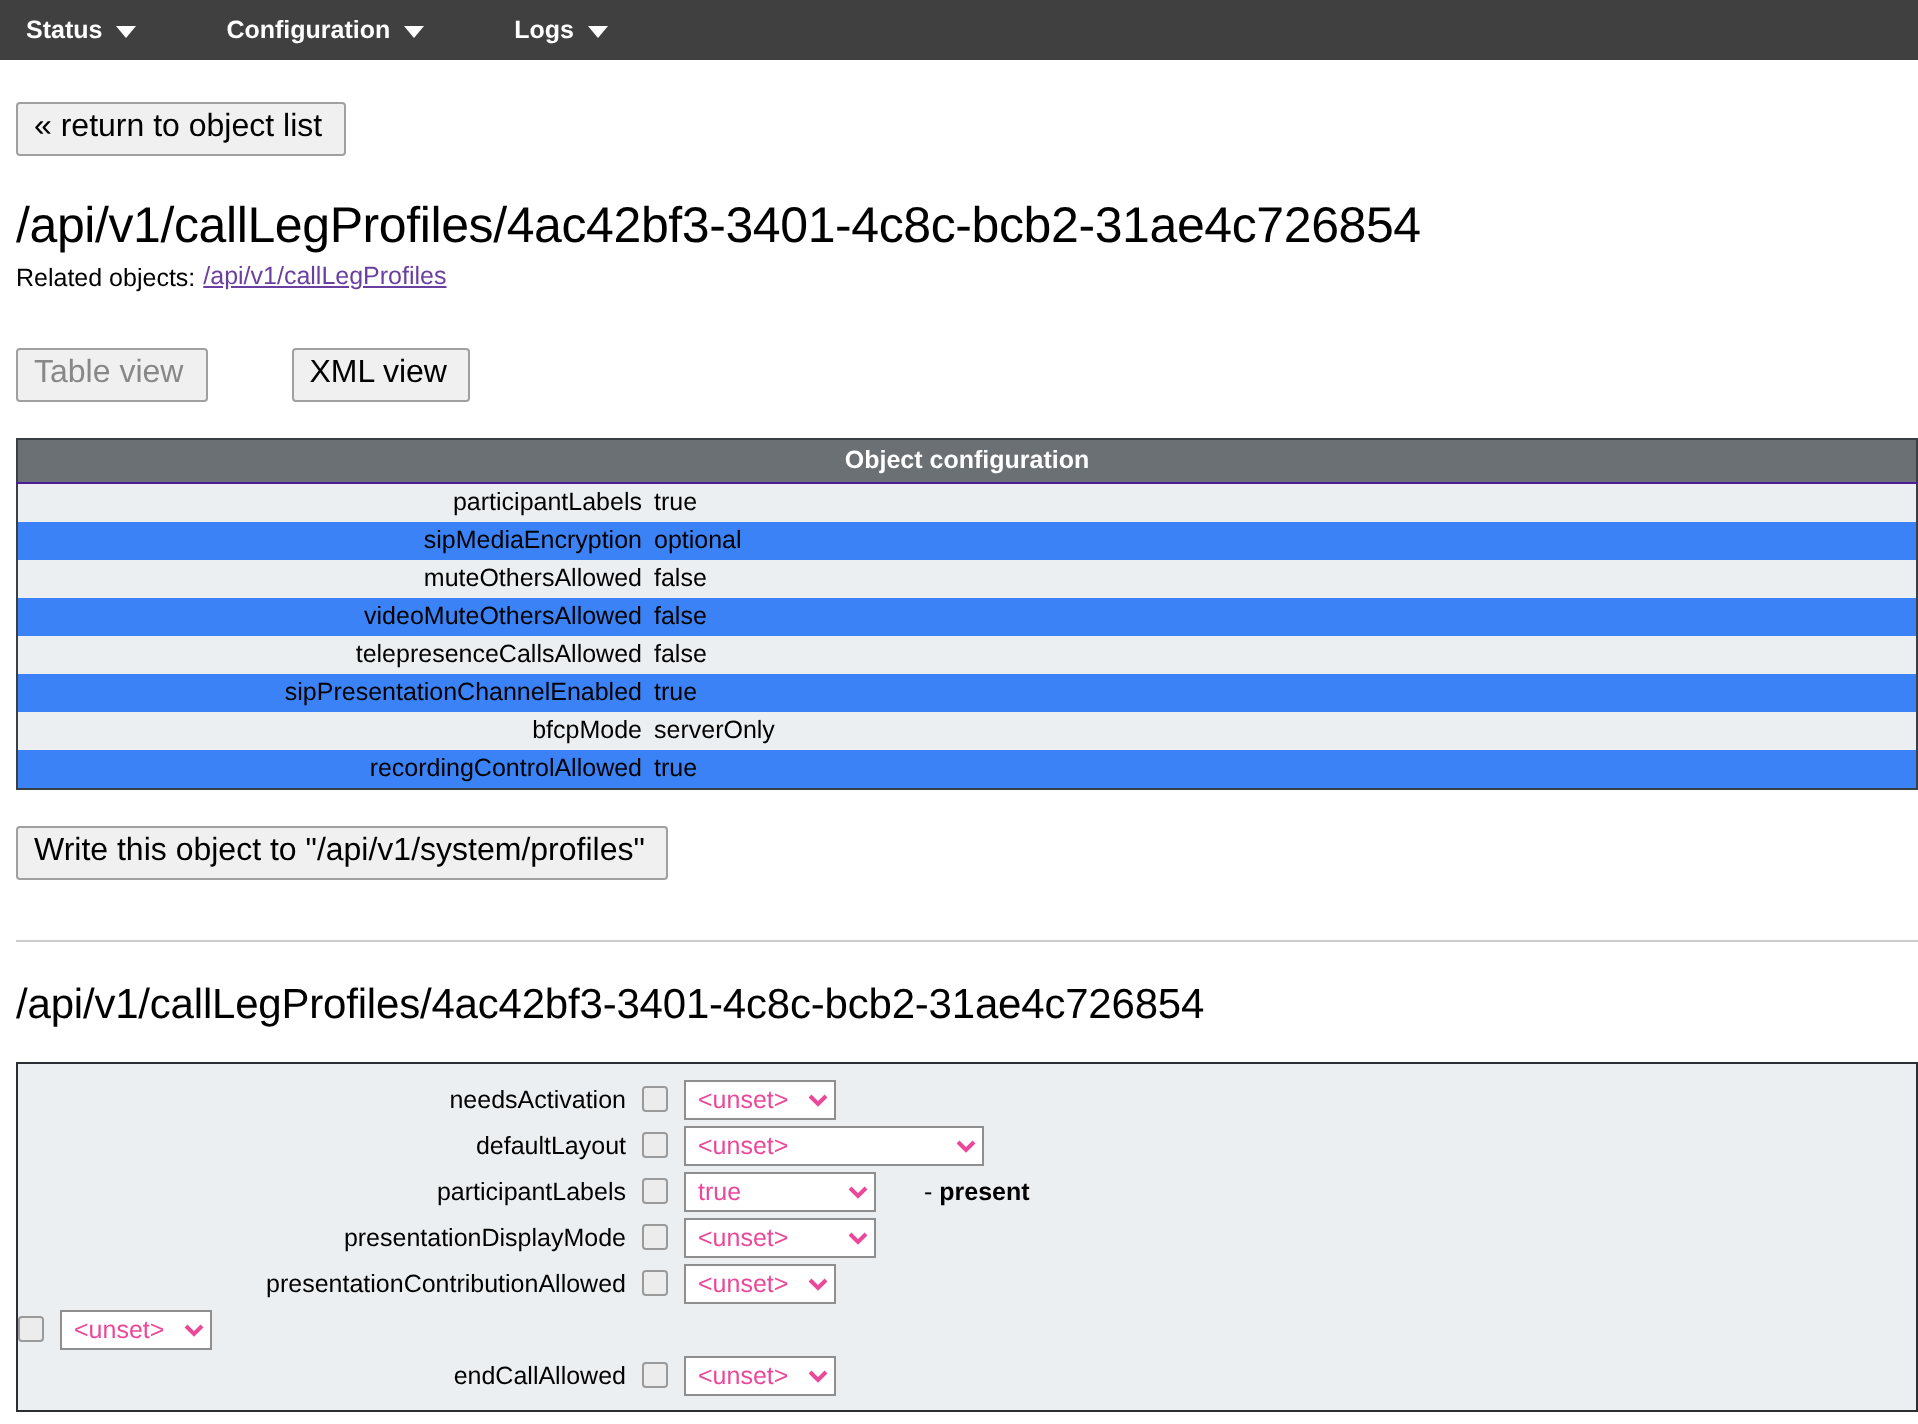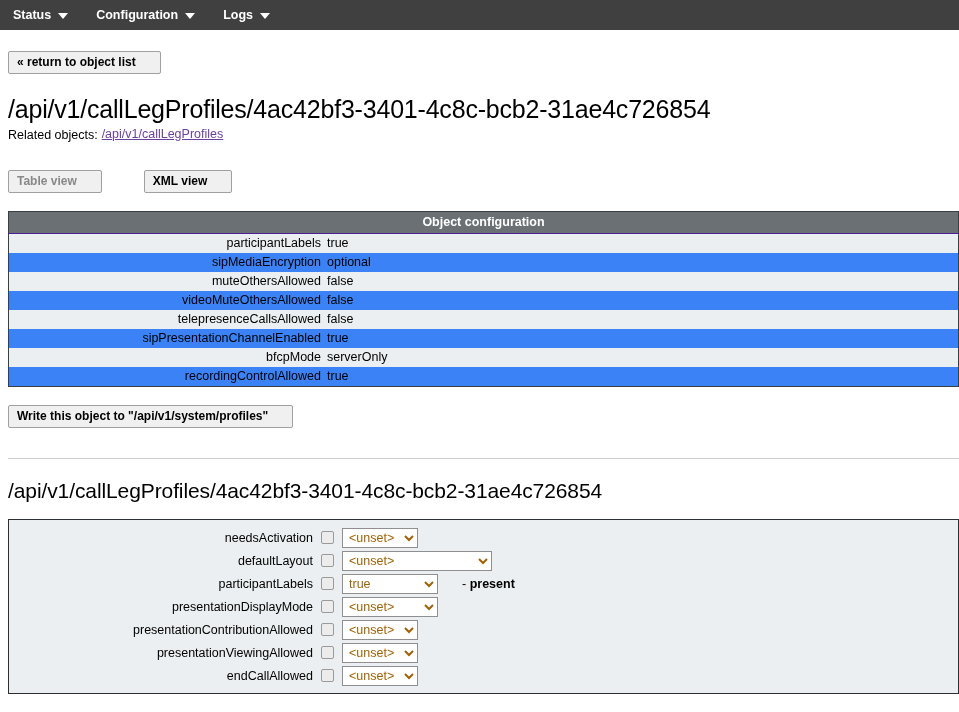--- a/index.html
+++ b/index.html
@@ -25,21 +25,21 @@
     display: flex;
     align-items: center;
     padding: 0;
     box-sizing: border-box;
   }
   .nav-item {
     color: #ffffff;
     font-weight: bold;
     font-size: 12.5px;
     padding: 0 0 0 0;
-    margin-left: 4px;
+    margin-left: 21px;
     margin-right: 24px;
     display: flex;
     align-items: center;
     cursor: pointer;
     line-height: 30px;
     white-space: nowrap;
   }
   .nav-item:first-child { margin-left: 13px; }
   .nav-caret {
     display: inline-block;
@@ -53,29 +53,28 @@
   }
 
   
   .content {
     padding: 0 8px;
     box-sizing: border-box;
   }
 
   button.btn {
     font-family: "Liberation Sans", sans-serif;
-    font-size: 12px;
+    font-size: 16px;
     color: #000;
     background: #f0f0f0;
     border: 1px solid #a0a0a0;
     border-radius: 2px;
-    padding: 3px 24px 4px 8px;
+    padding: 3px 11px 4px 8px;
     cursor: pointer;
     line-height: normal;
-    font-weight: bold;
   }
   button.btn:disabled,
   button.btn.disabled {
     color: #888888;
     cursor: default;
   }
 
   .return-wrap { margin-top: 21px; }
 
   h1.page-title {
@@ -194,21 +193,21 @@
     border-radius: 2px;
     cursor: pointer;
     flex: 0 0 auto;
   }
   .formrow select {
     font-family: "Liberation Sans", sans-serif;
     font-size: 12.5px;
     height: 20px;
     border: 1px solid #8f8f8f;
     background: #ffffff;
-    color: #a16207;
+    color: #ec4899;
     padding: 1px 2px;
     box-sizing: border-box;
     cursor: pointer;
   }
   select.w-small { width: 76px; }
   select.w-large { width: 150px; }
   select.w-mid   { width: 96px; }
   .present-note {
     font-size: 12.5px;
     margin-left: 24px;
@@ -341,21 +340,20 @@
 
     <div class="formrow">
       <span class="fname">presentationContributionAllowed</span>
       <input type="checkbox" class="cb" style="">
       <select class="w-small">
         <option>&lt;unset&gt;</option>
       </select>
     </div>
 
     <div class="formrow">
-      <span class="fname">presentationViewingAllowed</span>
       <input type="checkbox" class="cb" style="">
       <select class="w-small">
         <option>&lt;unset&gt;</option>
       </select>
     </div>
 
     <div class="formrow">
       <span class="fname">endCallAllowed</span>
       <input type="checkbox" class="cb" style="">
       <select class="w-small">

